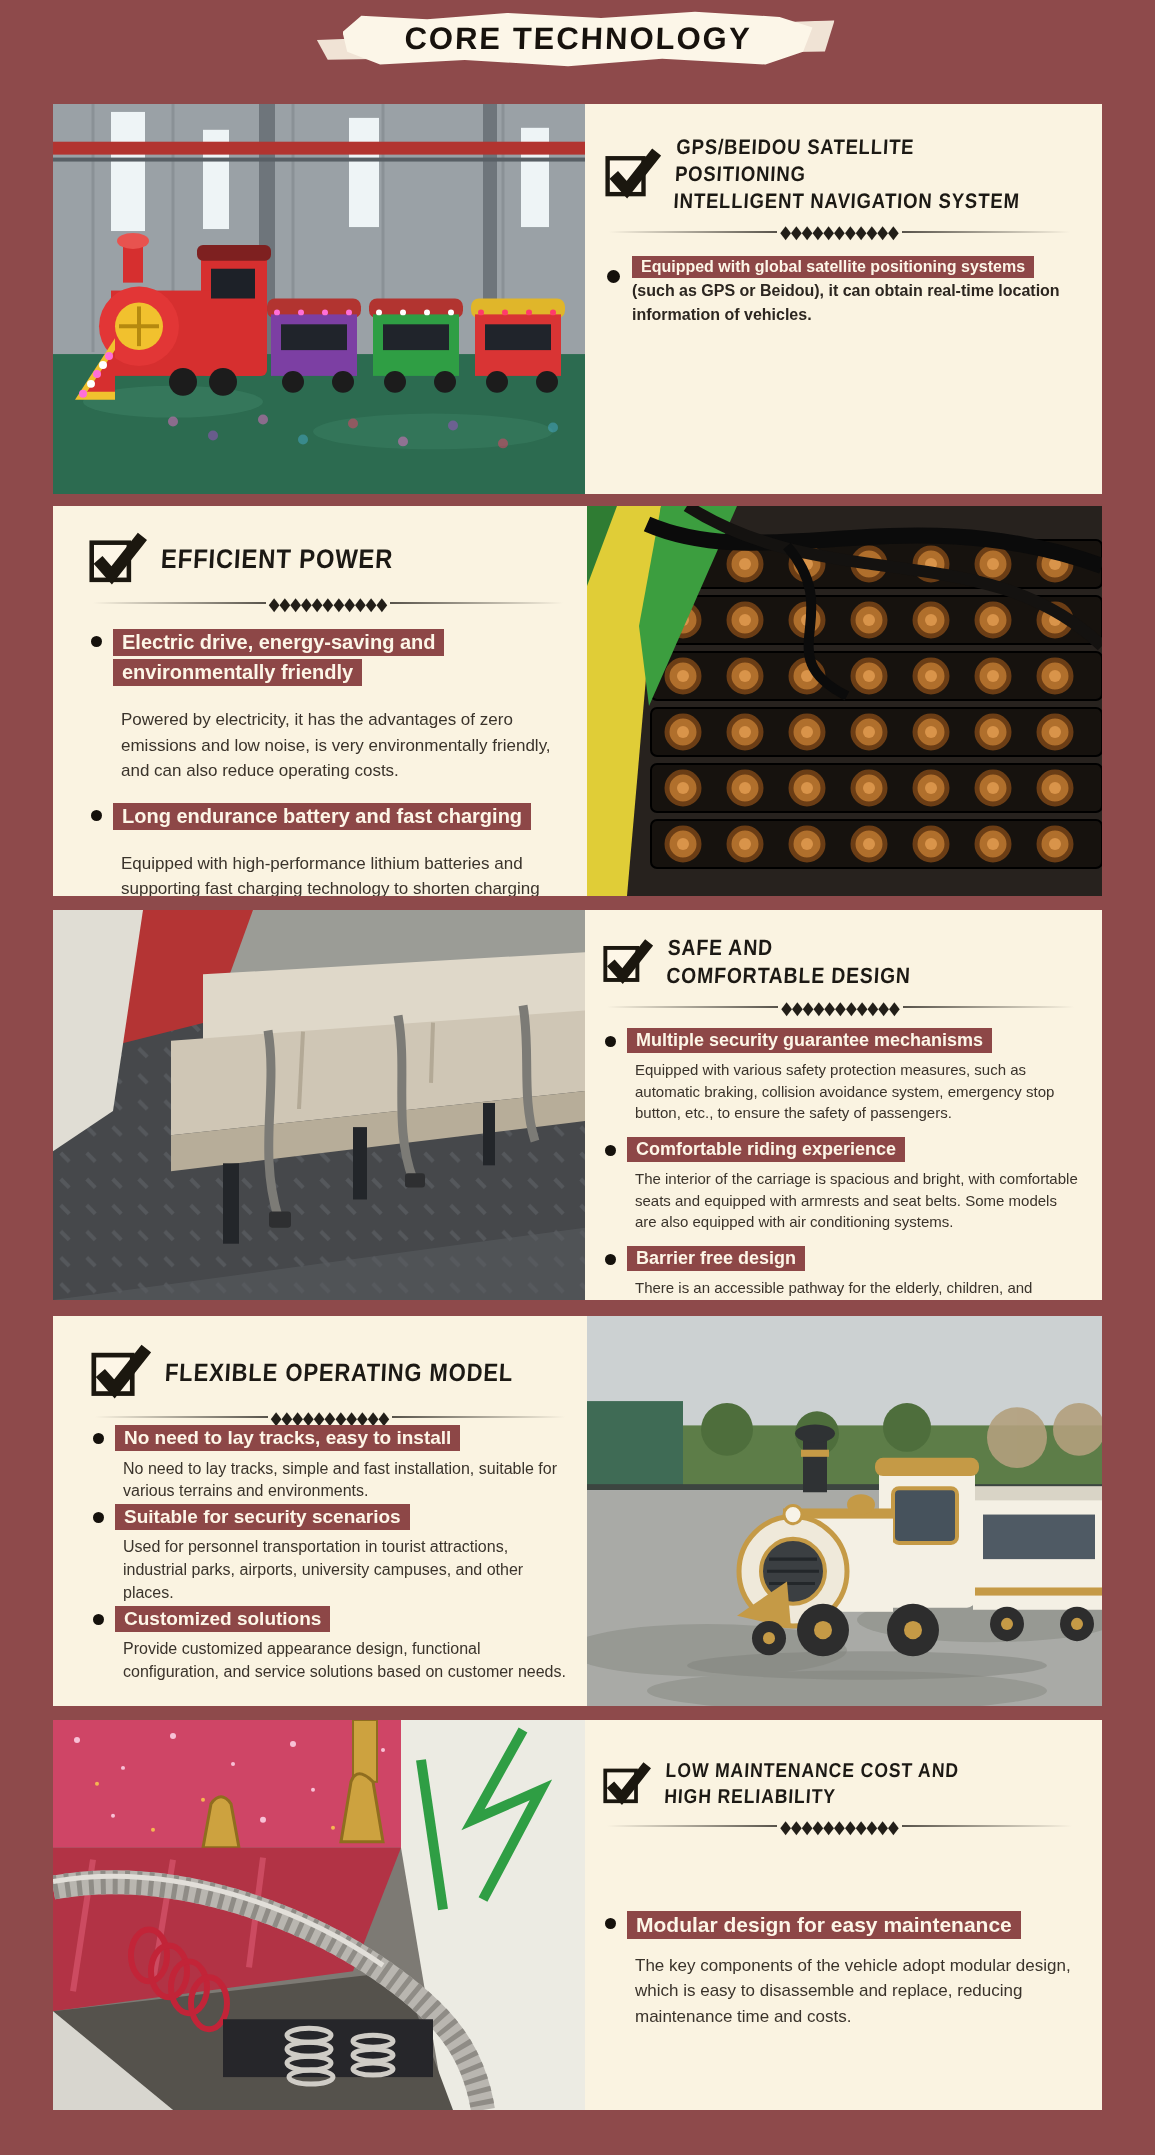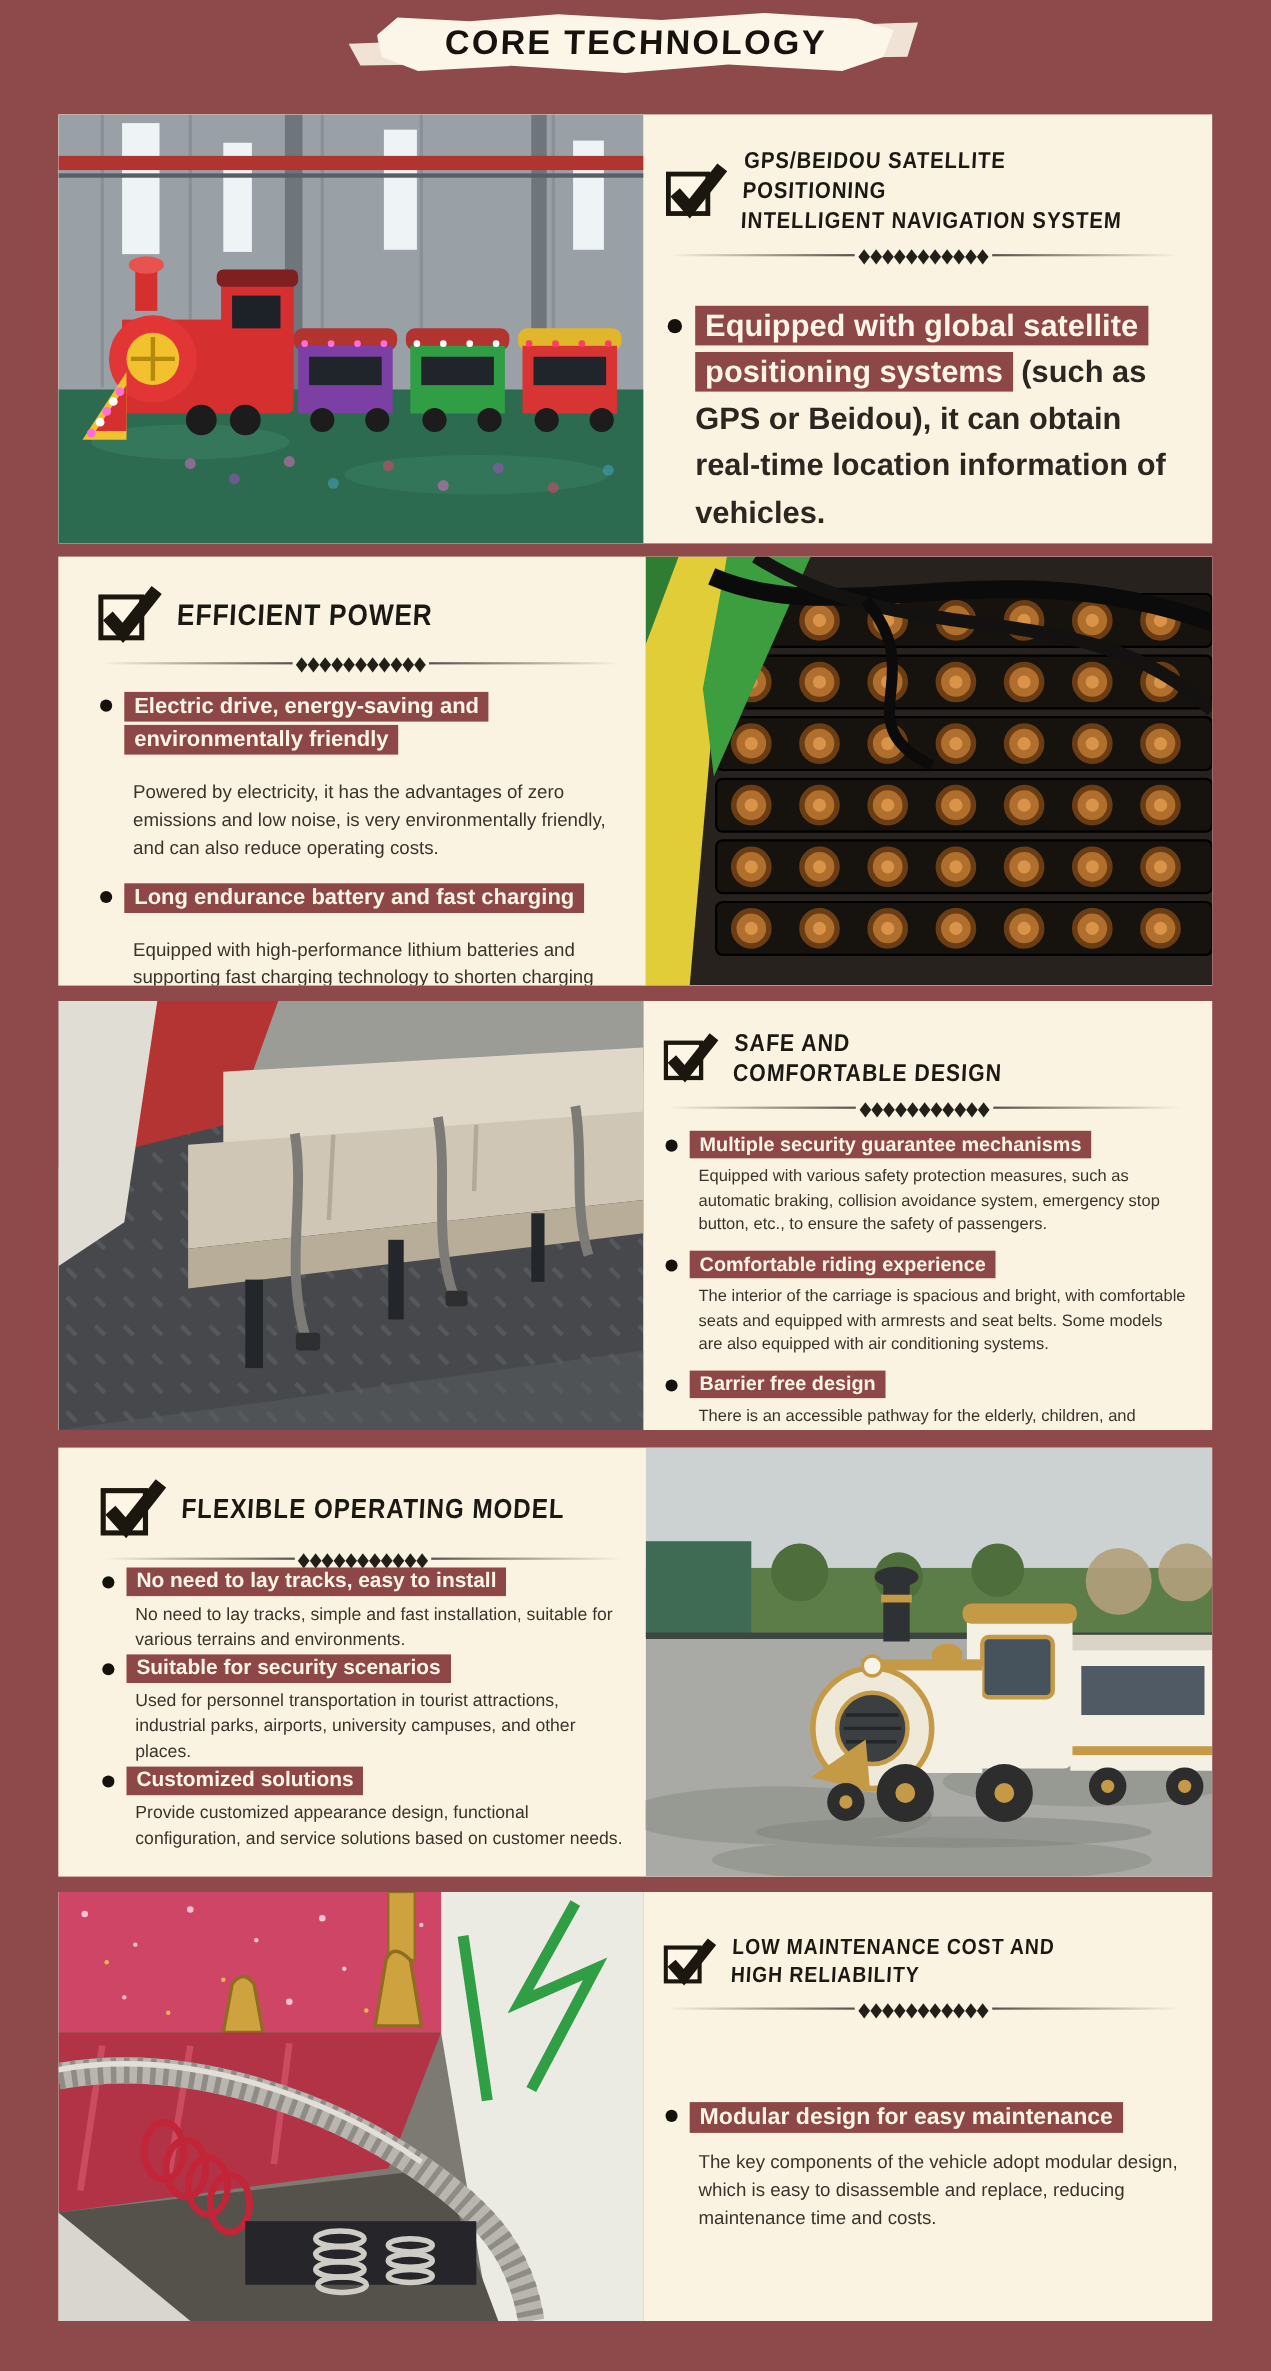--- a/index.html
+++ b/index.html
@@ -44,21 +44,21 @@
   .bullet{position:relative;padding-left:24px;}
   .bullet::before{content:"";position:absolute;left:2px;top:9px;width:11px;height:11px;border-radius:50%;background:#15110c;}
   .b-label{background:var(--highlight_bg,#8d4747);color:var(--highlight_text,#fdf6e7);font-weight:bold;
        padding:2px 9px 3px;line-height:1.5;-webkit-box-decoration-break:clone;box-decoration-break:clone;}
   .b-desc{margin:7px 0 0 8px;color:var(--body_text,#3a332b);}
 
   
   .s1 .text-col{padding:30px 28px 0 20px;}
   .s1 .h-title{font-size:21px;}
   .s1 .checkbox svg{width:56px;height:52px;}
-  .s1 .big-bullet{margin-top:36px;font-size:28px;font-weight:bold;line-height:1.52;padding-left:27px;color:#2c2620;}
+  .s1 .big-bullet{margin-top:16px;font-size:16px;font-weight:bold;line-height:1.52;padding-left:27px;color:#2c2620;}
   .s1 .big-bullet::before{top:15px;width:13px;height:13px;}
 
   .s2 .text-col{padding:26px 20px 0 36px;}
   .s2 .h-title{font-size:27px;}
   .s2 .checkbox svg{width:58px;height:54px;}
   .s2 .bullet{margin-top:17px;}
   .s2 .b-label{font-size:20px;margin-top:24px;}
   .s2 .b-desc{font-size:17px;line-height:1.5;margin-top:20px;}
 
   .s3 .text-col{padding:24px 24px 0 18px;}

